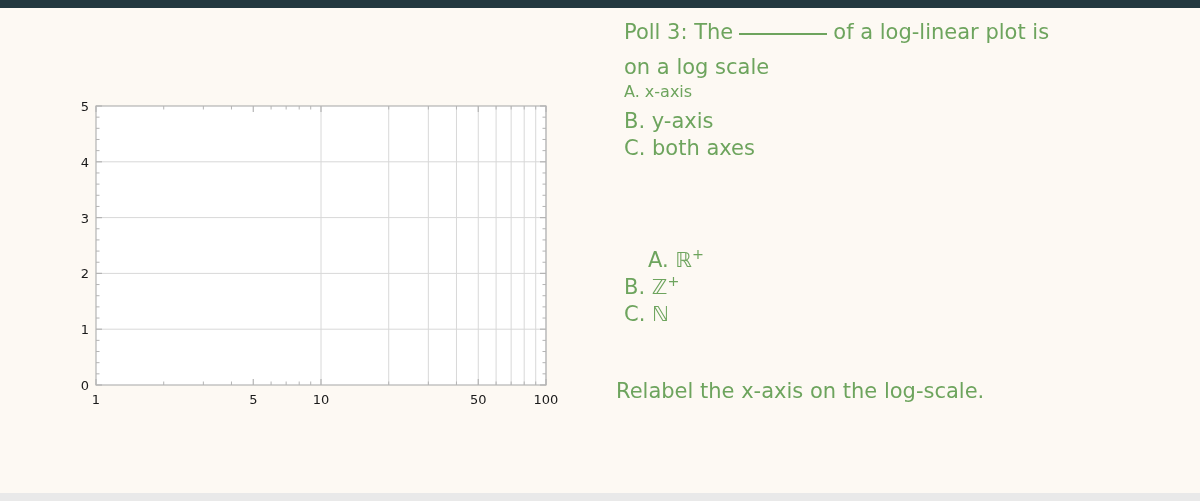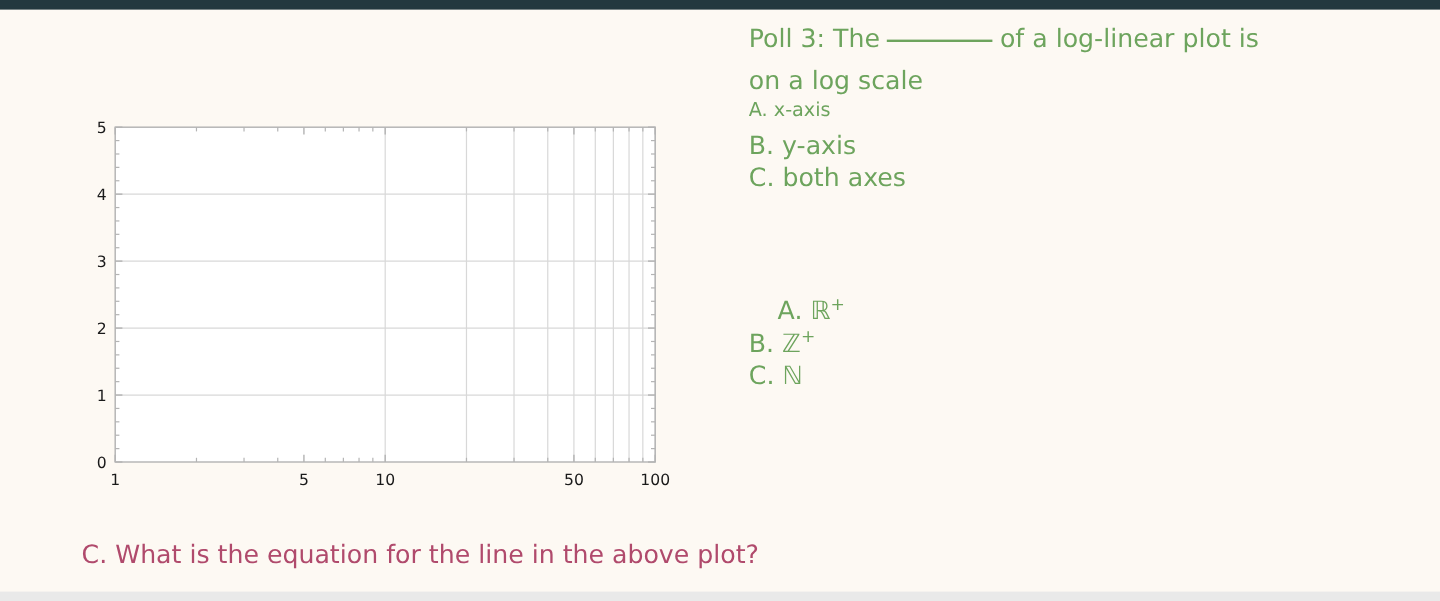--- a/index.html
+++ b/index.html
@@ -118,22 +118,22 @@
   <div class="q-green" id="poll3-b">B. y-axis</div>
   <div class="q-green" id="poll3-c">C. both axes</div>
 
 
   <div class="q-green" id="poll4-a"><span>A. </span><span class="bb">ℝ</span><span class="sup">+</span></div>
 
   <div class="q-green" id="poll4-b"><span>B. </span><span class="bb">ℤ</span><span class="sup">+</span></div>
 
   <div class="q-green" id="poll4-c"><span>C. </span><span class="bb">ℕ</span><span class="sup"></span></div>
 
-
-  <div class="q-red" id="prompt-c">C. What is the equation for the line in the above plot?</div>
+  <div class="q-green" id="relabel">Relabel the x-axis on the log-scale.</div>
+
 
   <div id="plot">
     <svg id="plot-svg" width="520" height="315" viewBox="0 0 520 315">
         <rect x="36" y="11" width="450" height="279" fill="#ffffff"></rect>
         <line x1="36" y1="234.2" x2="486" y2="234.2" stroke="#d8d8d8" stroke-width="1"></line>
         <line x1="36" y1="178.39999999999998" x2="486" y2="178.39999999999998" stroke="#d8d8d8" stroke-width="1"></line>
         <line x1="36" y1="122.6" x2="486" y2="122.6" stroke="#d8d8d8" stroke-width="1"></line>
         <line x1="36" y1="66.79999999999998" x2="486" y2="66.79999999999998" stroke="#d8d8d8" stroke-width="1"></line>
         <line x1="261" y1="11" x2="261" y2="290" stroke="#d8d8d8" stroke-width="1"></line>
         <line x1="328.73174902439575" y1="11" x2="328.73174902439575" y2="290" stroke="#d8d8d8" stroke-width="1"></line>

